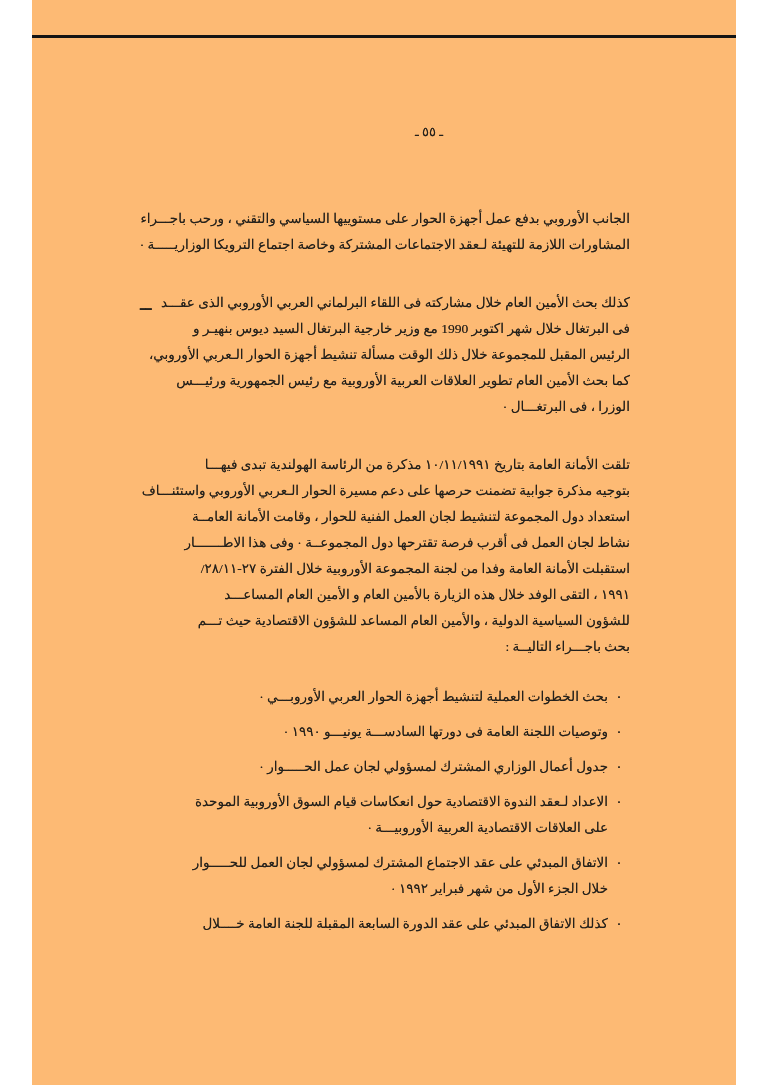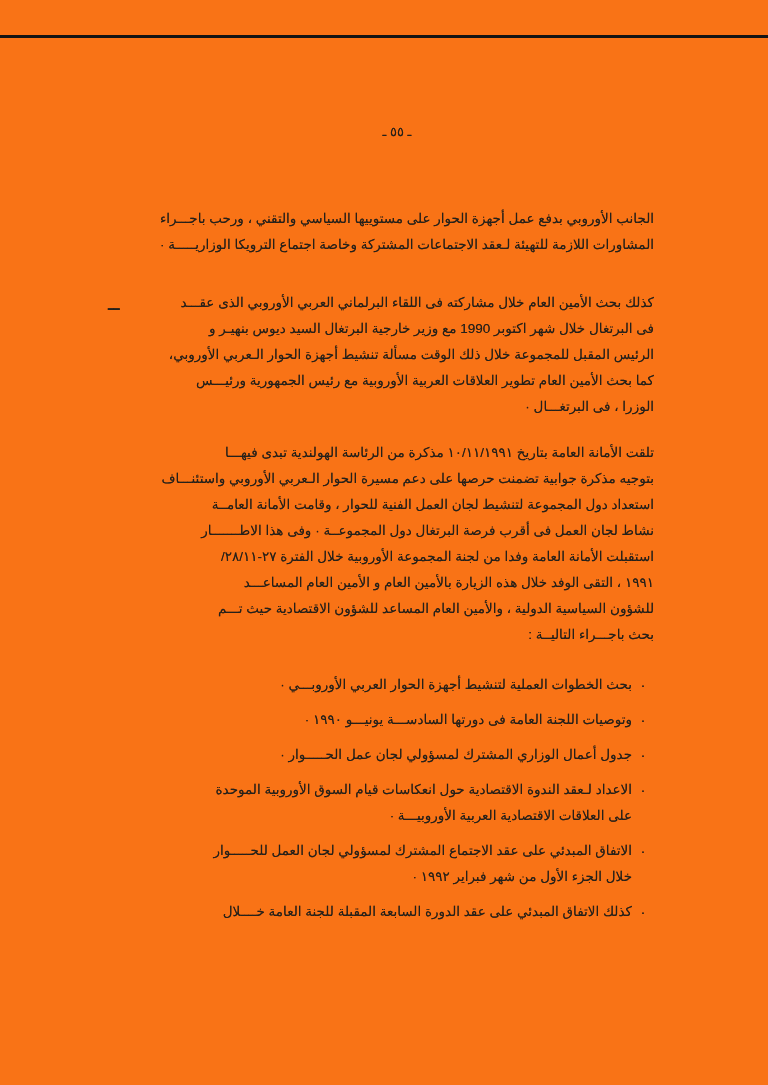--- a/index.html
+++ b/index.html
@@ -2,26 +2,26 @@
 <html lang="ar"><head>
 <meta charset="utf-8">
 <style>
   html, body {
     margin: 0;
     padding: 0;
     background: #ffffff;
   }
   .page {
     position: relative;
-    width: 768px;
+    width: 704px;
     height: 1085px;
     margin: 0 auto;
-    background: #f97316;
+    background: #fdba74;
     overflow: hidden;
-    font-family: Liberation Sans, sans-serif;
+    font-family: Liberation Serif, serif;
     color: #24211c;
     text-shadow: 0 0 0.5px rgba(20,16,10,0.55);
   }
   .scan-line {
     position: absolute;
     top: 35px;
     left: 0;
     width: 768px;
     height: 3px;
     background: #141414;
@@ -31,30 +31,30 @@
     top: 124px;
     left: 337px;
     width: 120px;
     text-align: center;
     font-size: 13px;
     letter-spacing: 1px;
   }
   .content {
     position: absolute;
     top: 206px;
-    right: 114px;
+    right: 106px;
     width: 528px;
     font-size: 13.5px;
     line-height: 26px;
     text-align: right;
   }
   .para { margin: 0 0 0 0; padding: 0; }
   .para .line { display: block; white-space: nowrap; }
   .para-1 { margin-bottom: 32px; }
-  .para-2 { margin-bottom: 20px; }
+  .para-2 { margin-bottom: 32px; }
   .para-3 { margin-bottom: 24px; }
   .dash-marker {
     position: absolute;
     top: 290px;
     left: 108px;
     font-size: 20px;
     line-height: 26px;
   }
   .bullet {
     display: flex;
@@ -92,21 +92,21 @@
       <span class="line">فى البرتغال خلال شهر اكتوبر 1990 مع وزير خارجية البرتغال السيد ديوس بنهيـر و</span>
       <span class="line">الرئيس المقبل للمجموعة خلال ذلك الوقت مسألة تنشيط أجهزة الحوار الـعربي الأوروبي،</span>
       <span class="line">كما بحث الأمين العام تطوير العلاقات العربية الأوروبية مع رئيس الجمهورية ورئيـــس</span>
       <span class="line">الوزرا ، فى البرتغـــال ·</span>
     </p>
 
     <p class="para para-3">
       <span class="line">تلقت الأمانة العامة بتاريخ ١٠/١١/١٩٩١ مذكرة من الرئاسة الهولندية تبدى فيهـــا</span>
       <span class="line">بتوجيه مذكرة جوابية تضمنت حرصها على دعم مسيرة الحوار الـعربي الأوروبي واستئنـــاف</span>
       <span class="line">استعداد دول المجموعة لتنشيط لجان العمل الفنية للحوار ، وقامت الأمانة العامــة</span>
-      <span class="line">نشاط لجان العمل فى أقرب فرصة البرتغال دول المجموعــة · وفى هذا الاطـــــــار</span>
+      <span class="line">نشاط لجان العمل فى أقرب فرصة تقترحها دول المجموعــة · وفى هذا الاطـــــــار</span>
       <span class="line">استقبلت الأمانة العامة وفدا من لجنة المجموعة الأوروبية خلال الفترة ٢٧-٢٨/١١/</span>
       <span class="line">١٩٩١ ، التقى الوفد خلال هذه الزيارة بالأمين العام و الأمين العام المساعـــد</span>
       <span class="line">للشؤون السياسية الدولية ، والأمين العام المساعد للشؤون الاقتصادية حيث تـــم</span>
       <span class="line">بحث باجـــراء التاليــة :</span>
     </p>
 
     <div class="bullet">
       <span class="bullet-marker">·</span>
       <div class="bullet-text">
         <span class="line">بحث الخطوات العملية لتنشيط أجهزة الحوار العربي الأوروبـــي ·</span>

